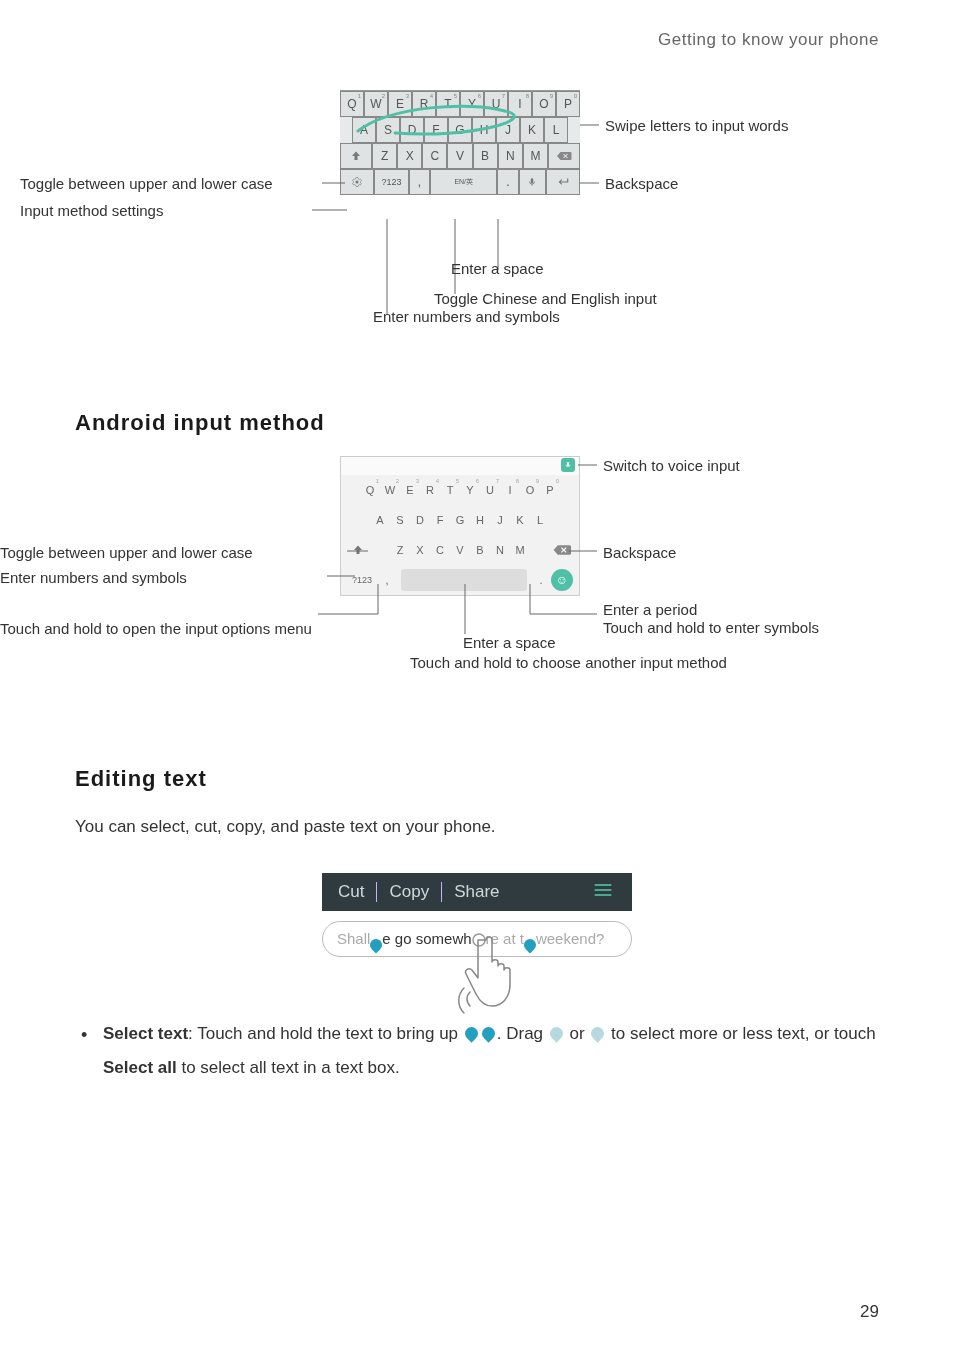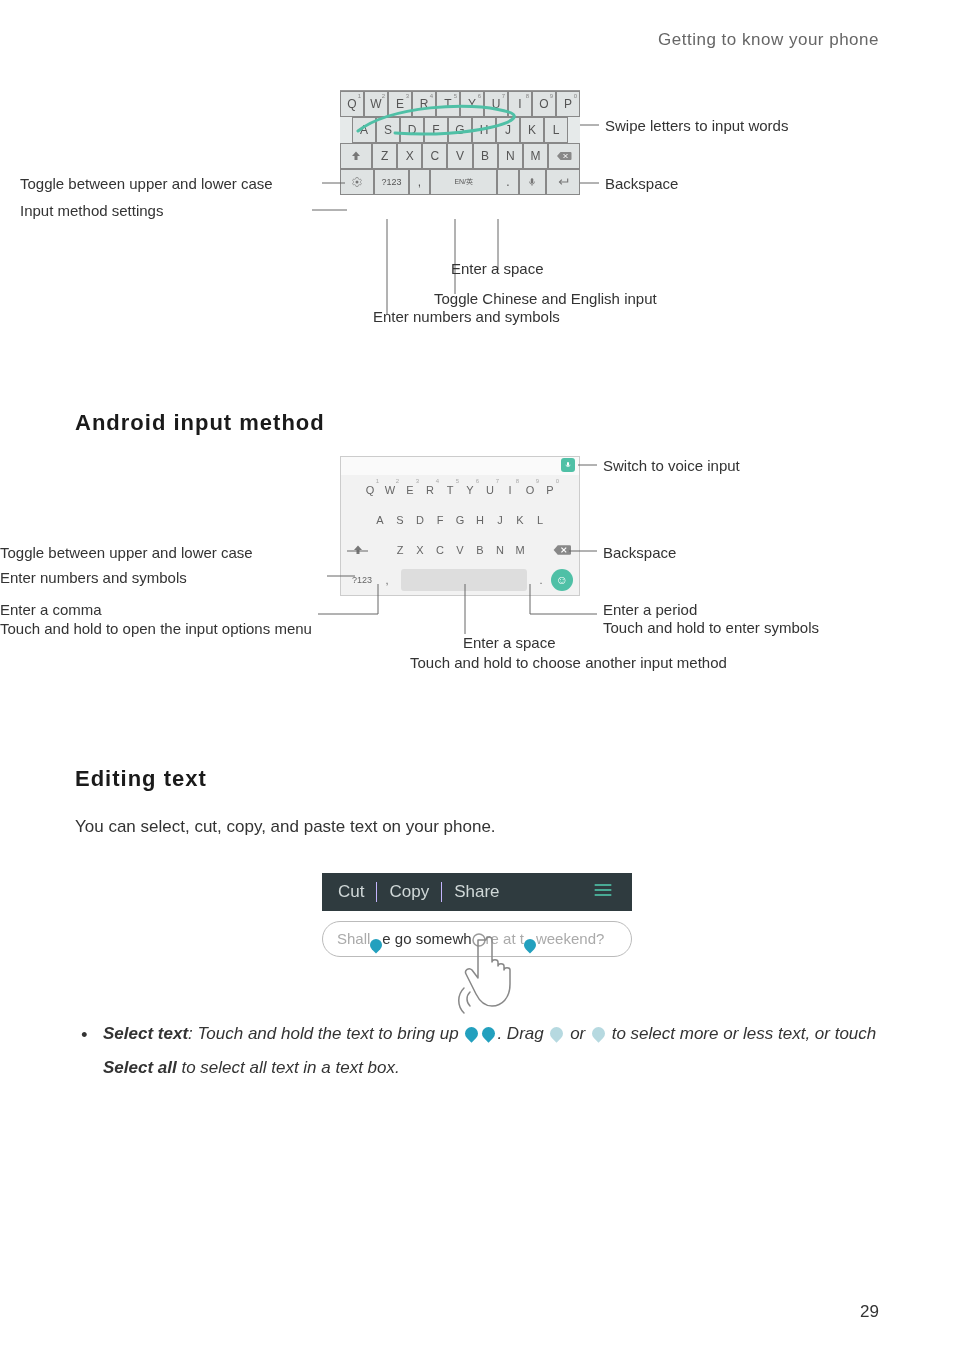--- a/index.html
+++ b/index.html
@@ -90,21 +90,21 @@
   .cb-menu svg{width:20px;height:14px;fill:none;stroke:#4fc0a6;stroke-width:2;}
   .textpill {
     margin-top:10px; border:1px solid #bbb; border-radius:20px; padding:8px 14px;
     font-size:15px; color:#aaa; display:flex; align-items:center; position:relative;
   }
   .textpill .sel{ color:#333; }
   .handle{ display:inline-block; width:12px;height:12px;background:#23a0be;border-radius:50% 50% 50% 0; transform:rotate(-45deg); position:relative; top:6px;}
   .handle.right{border-radius:50% 50% 0 50%; transform:rotate(45deg);}
   .hand-svg{position:absolute; left:130px; top:55px; width:90px;}
   
-  ul.bul{list-style:none;font-style:italic; }
+  ul.bul{list-style:none; }
   ul.bul li{position:relative; padding-left:28px; font-size:17px; line-height:2.0; color:#333;}
   ul.bul li::before{content:"•"; position:absolute; left:6px; top:0; font-size:18px;}
   .inline-handle{display:inline-block;width:13px;height:13px;background:#23a0be;border-radius:50% 50% 50% 0;transform:rotate(-45deg);position:relative;top:1px;margin:0 2px;}
   .inline-handle.r{border-radius:50% 50% 0 50%;transform:rotate(45deg);}
   .inline-handle.dim{background:#b6d9e0;}
   .pagenum{position:absolute; bottom:30px; right:75px; font-size:17px; color:#333;}
   
   .ta-r{}
 </style>
 </head>
@@ -285,21 +285,20 @@
       <line x1="390" y1="128" x2="390" y2="178"></line>
       <line x1="455" y1="128" x2="455" y2="158"></line>
       <line x1="455" y1="158" x2="522" y2="158"></line>
     </g>
   </svg>
 
   <div class="label" style="left:528px; top:1px;">Switch to voice input</div>
   <div class="label ta-r" style="left:-75px; top:88px; width:345px;">Toggle between upper and lower case</div>
   <div class="label" style="left:528px; top:88px;">Backspace</div>
   <div class="label ta-r" style="left:-75px; top:113px; width:325px;">Enter numbers and symbols</div>
-  <div class="label ta-r" style="left:-75px; top:145px; width:315px;">Enter a comma</div>
   <div class="label ta-r" style="left:-75px; top:163px; width:315px;line-height:1.3">Touch and hold to open the input options menu</div>
   <div class="label" style="left:528px; top:145px;">Enter a period</div>
   <div class="label" style="left:528px; top:163px;">Touch and hold to enter symbols</div>
   <div class="label" style="left:388px; top:178px;">Enter a space</div>
   <div class="label" style="left:335px; top:198px;">Touch and hold to choose another input method</div>
 </div>
 
 <h2 class="section">Editing  text</h2>
 <p class="body">You can select, cut, copy, and paste text on your phone.</p>
 

